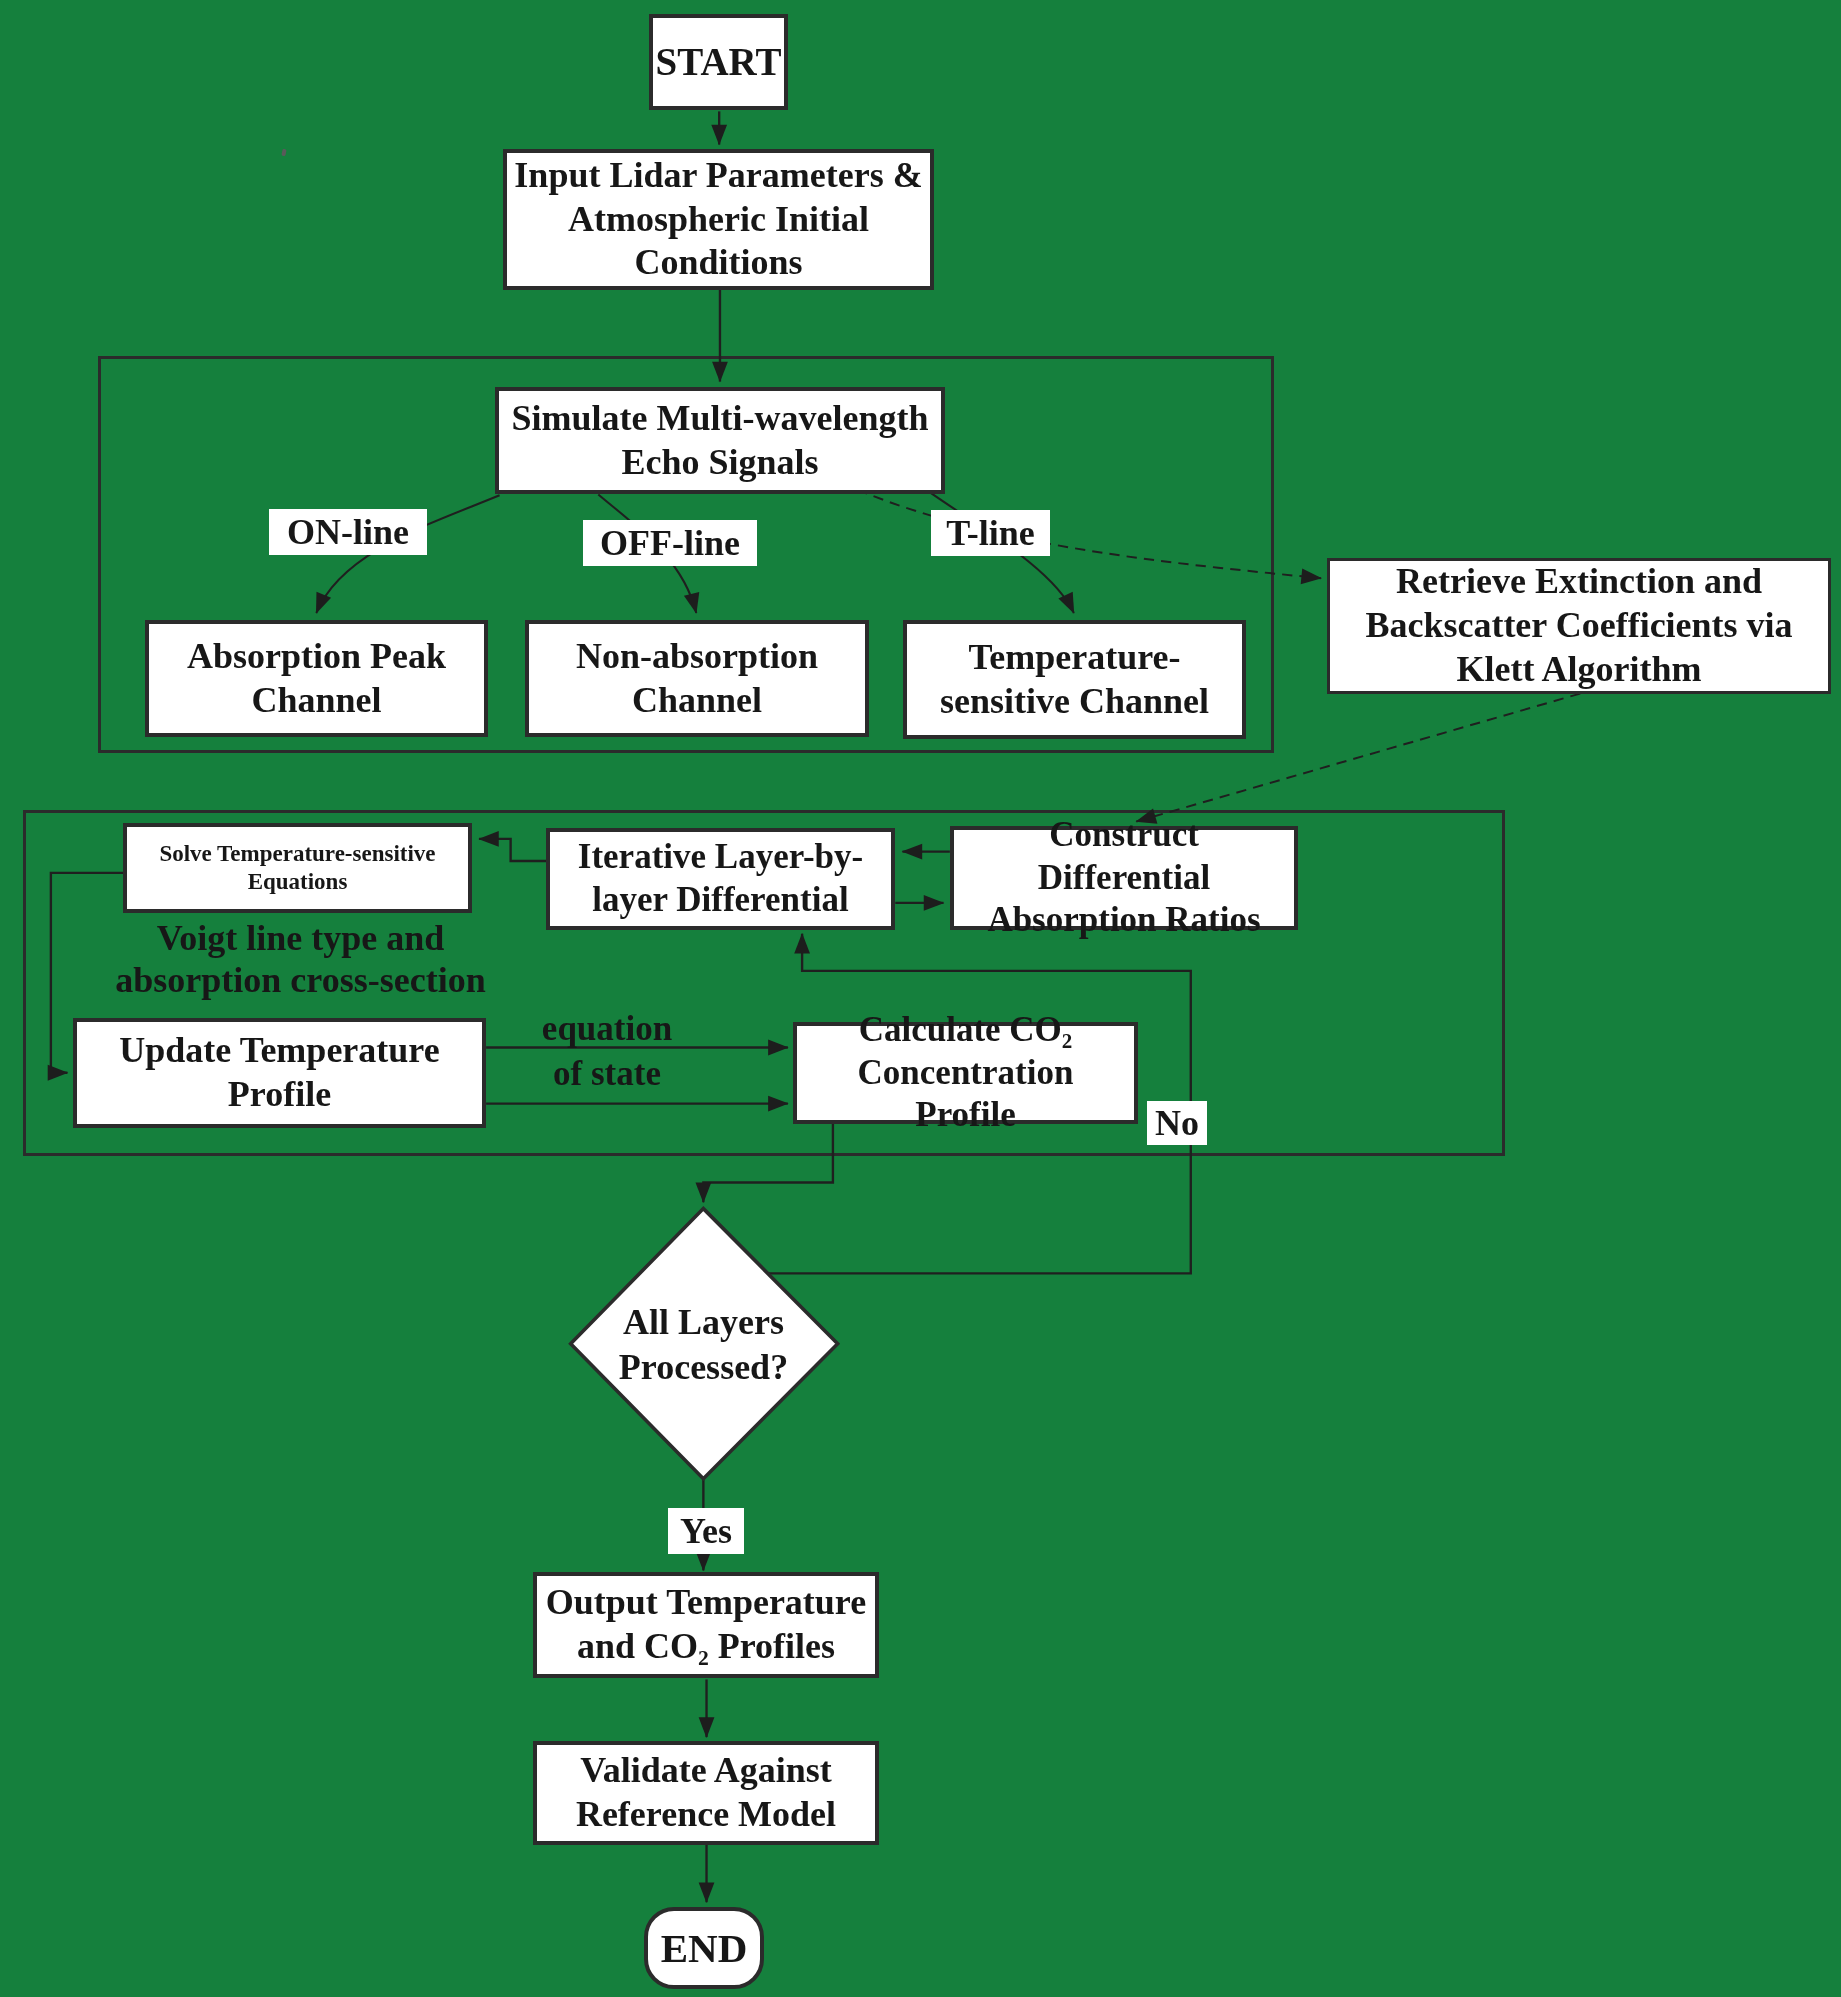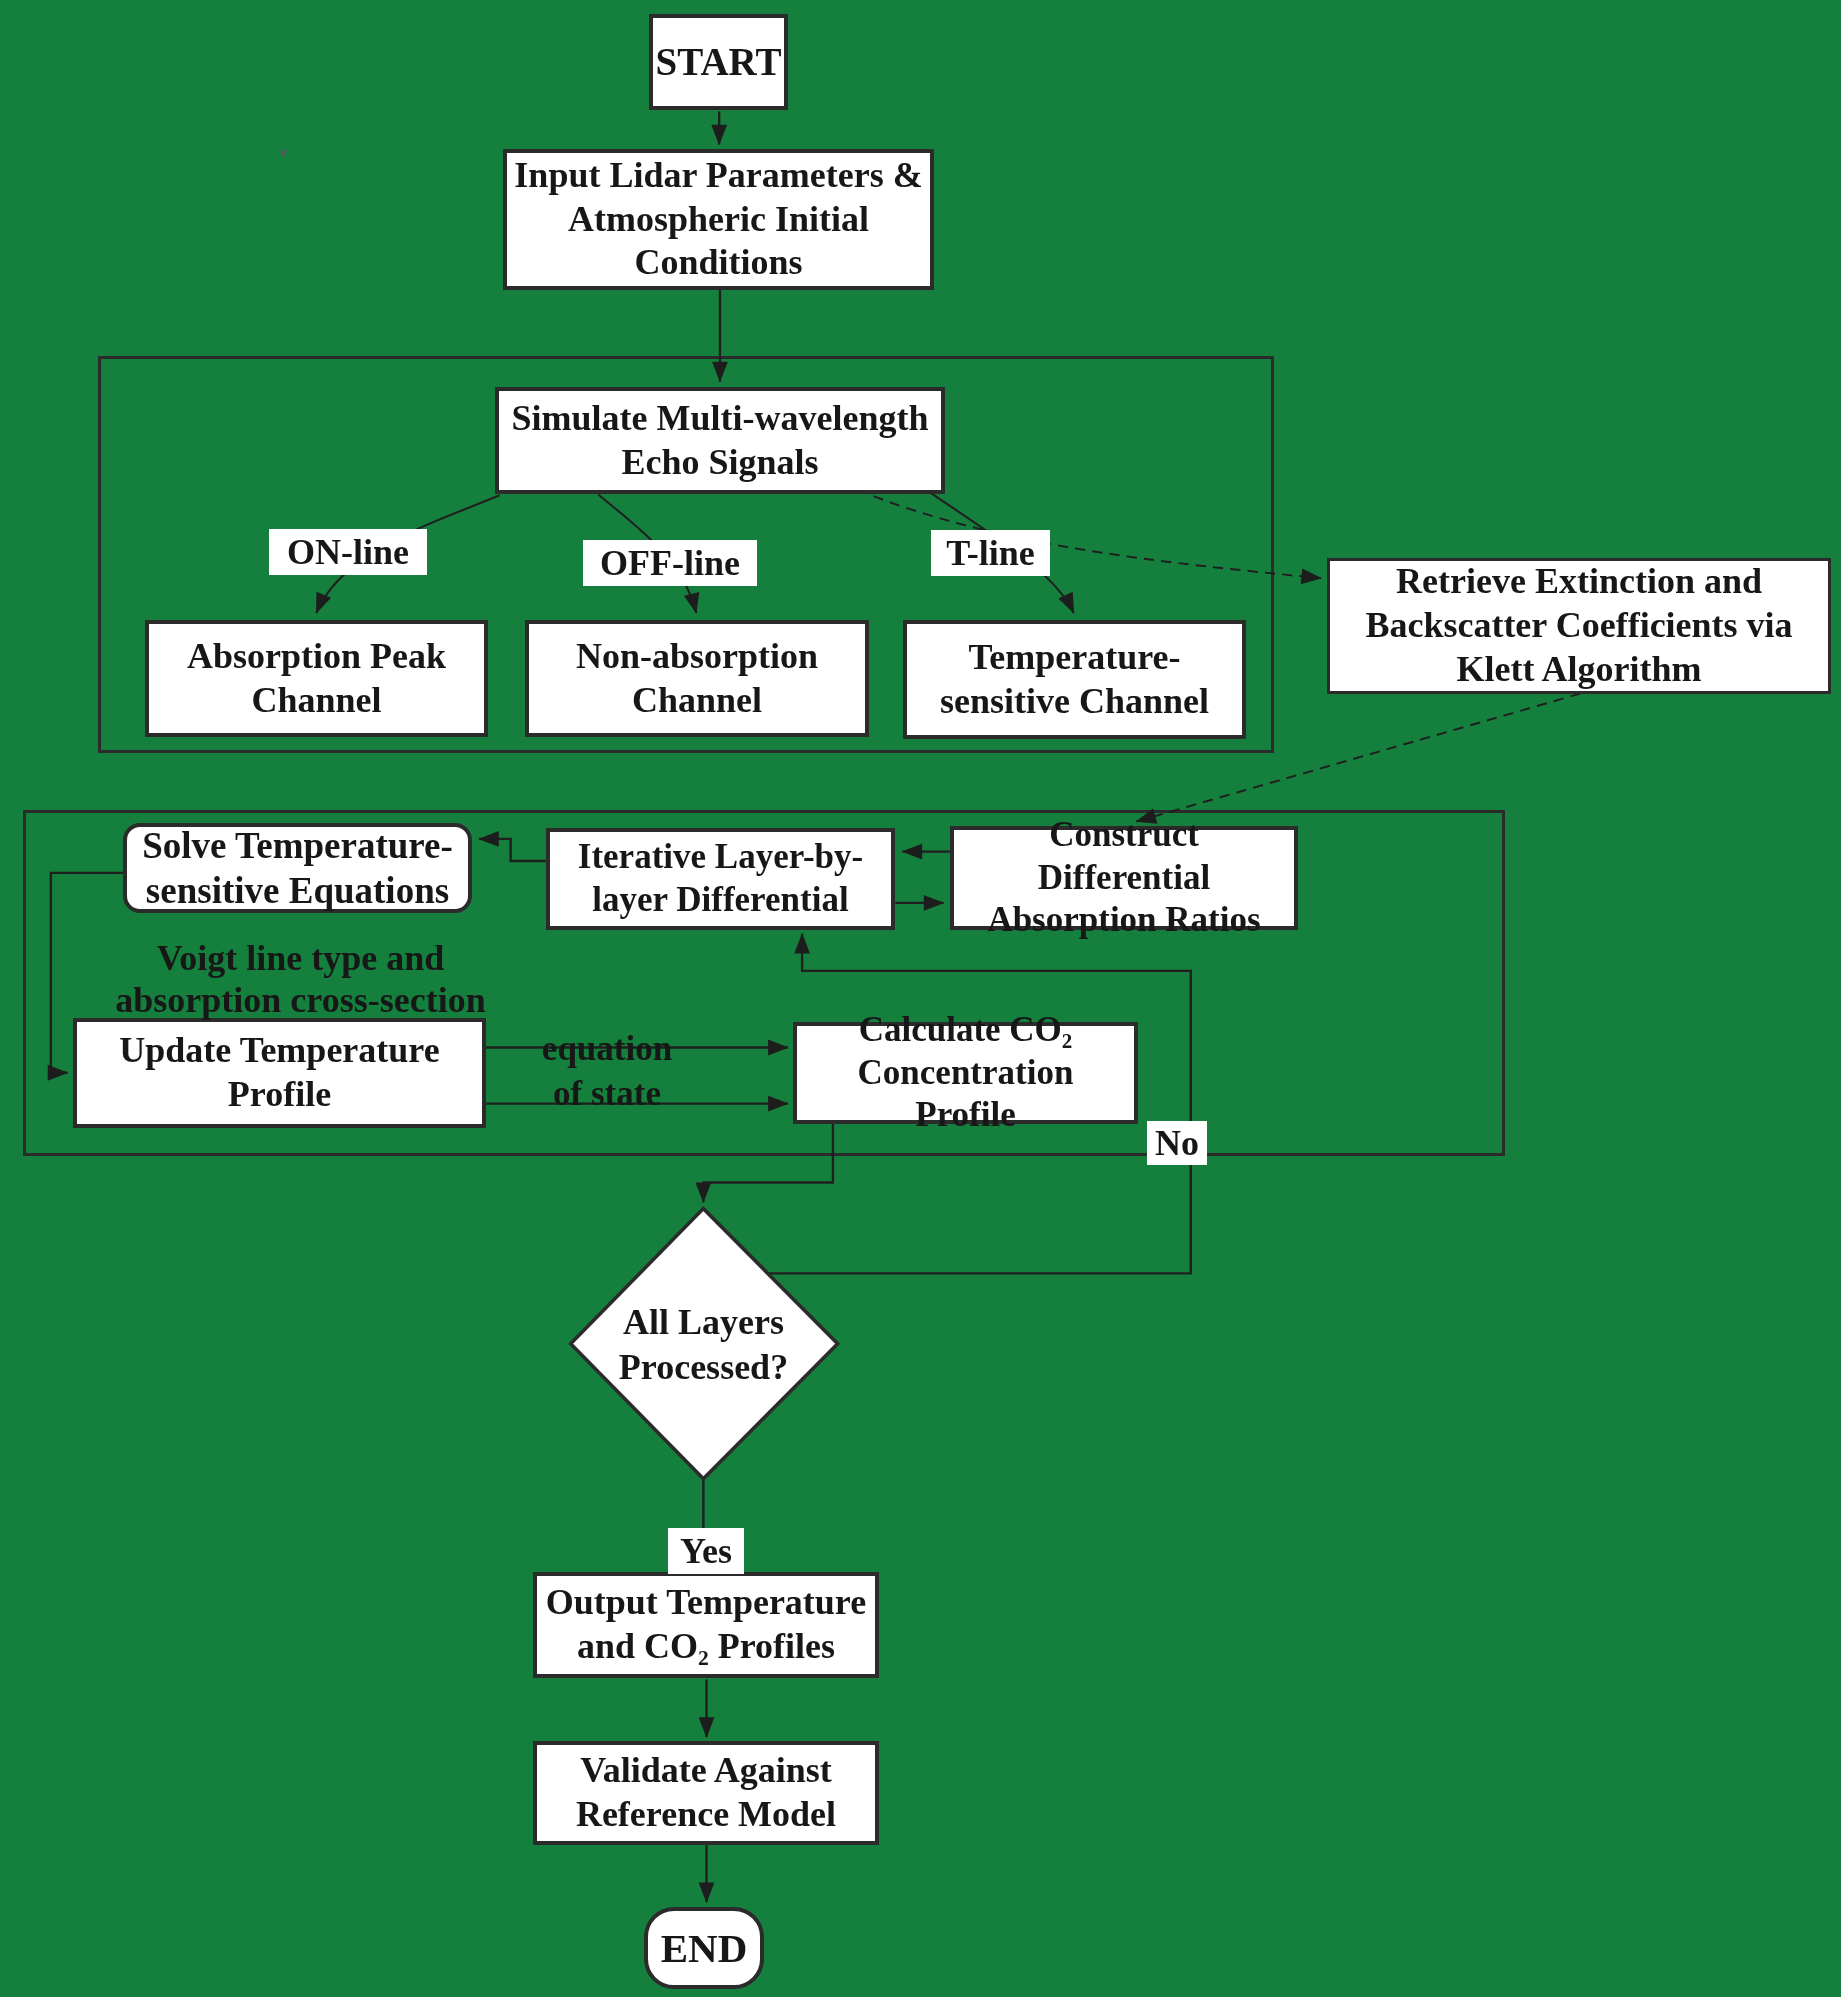--- a/index.html
+++ b/index.html
@@ -31,21 +31,20 @@
     background:transparent;
     z-index:0;
   }
   .flow-label{
     position:absolute;
     z-index:3;
     display:flex;align-items:center;justify-content:center;
     text-align:center;
     font-size:36px;line-height:1.18;
     background:#ffffff;
-    margin-top:20px;
   }
   .flow-label.transparent{background:transparent;}
   .diamond-text{
     position:absolute;
     z-index:2;
     display:flex;align-items:center;justify-content:center;
     text-align:center;
     font-size:36px;line-height:1.25;
     background:transparent;
   }
@@ -133,21 +132,21 @@
   </div>
 
   <div class="node" style="left:903px;top:620px;width:343px;height:119px;">
     <span>Temperature-sensitive Channel</span>
   </div>
 
   <div class="node" style="left:1327px;top:558px;width:504px;height:136px;border-width:3.2px;">
     <span>Retrieve Extinction and Backscatter Coefficients via Klett Algorithm</span>
   </div>
 
-  <div class="node" style="left:123px;top:823px;width:349px;height:90px;font-size:37px;border-radius:17px;">
+  <div class="node" style="left:123px;top:823px;width:349px;height:90px;font-size:23px;">
     <span>Solve Temperature-sensitive Equations</span>
   </div>
 
   <div class="node" style="left:546px;top:828px;width:349px;height:102px;font-size:35px;">
     <span>Iterative Layer-by-layer Differential</span>
   </div>
 
   <div class="node" style="left:950px;top:826px;width:348px;height:104px;font-size:35px;">
     <span>Construct Differential Absorption Ratios</span>
   </div>

